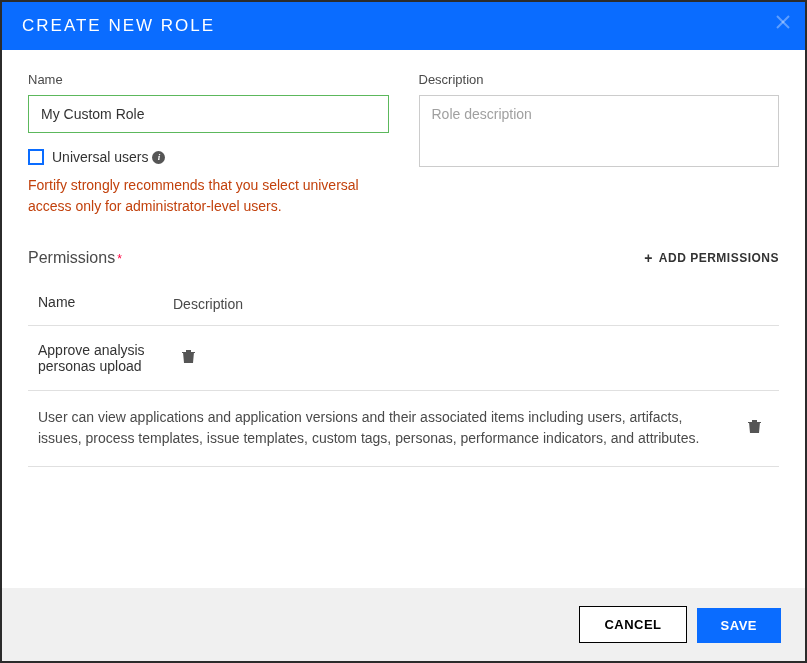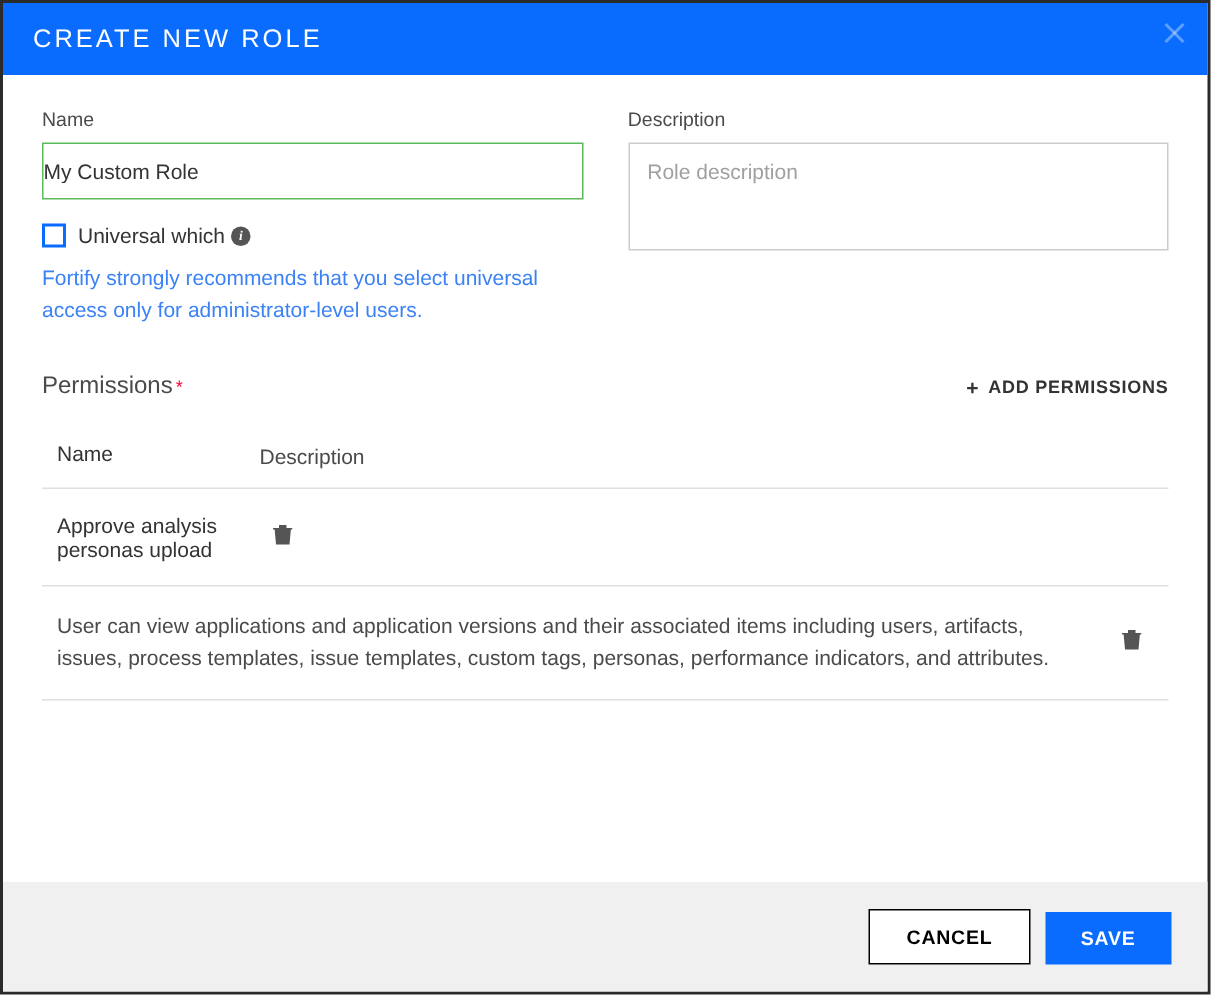--- a/index.html
+++ b/index.html
@@ -15,20 +15,21 @@
       overflow: hidden;
     }
     .modal {
       background: #fff;
       width: 803px;
       height: 659px;
       margin: 2px;
       display: flex;
       flex-direction: column;
       position: relative;
+      border-radius: 27px;
     }
     .modal-header {
       background: #0a6cff;
       color: #fff;
       padding: 14px 20px;
       font-size: 17px;
       font-weight: 300;
       letter-spacing: 2px;
       position: relative;
     }
@@ -62,21 +63,21 @@
       flex: 1;
     }
     .field-label {
       font-size: 13px;
       color: #4a4a4a;
       margin-bottom: 8px;
     }
     .text-input {
       width: 100%;
       border: 1px solid #5cb85c;
-      padding: 10px 0;
+      padding: 10px 12px;
       font-size: 14px;
       color: #333;
       outline: none;
       font-family: inherit;
     }
     .textarea {
       width: 100%;
       height: 72px;
       border: 1px solid #ccc;
       padding: 10px 12px;
@@ -118,21 +119,21 @@
       font-size: 9px;
       font-weight: bold;
       display: inline-flex;
       align-items: center;
       justify-content: center;
       font-style: italic;
       font-family: Georgia, serif;
     }
     .helper-text {
       font-size: 14px;
-      color: #3b82f6;
+      color: #c2410c;
       margin-top: 10px;
       line-height: 1.5;
       max-width: 360px;
     }
     .permissions-header {
       display: flex;
       justify-content: space-between;
       align-items: center;
       margin-top: 32px;
     }
@@ -255,21 +256,21 @@
 
   <div class="modal-body">
 
     <div class="form-row">
       <div class="form-col">
         <div class="field-label">Name</div>
         <input type="text" class="text-input" value="My Custom Role" style="">
         <div class="checkbox-row">
           <div class="checkbox"></div>
           <div class="checkbox-label">
-            <span>Universal which</span>
+            <span>Universal users</span>
             <span class="info-icon">i</span>
           </div>
         </div>
         <div class="helper-text">Fortify strongly recommends that you select universal access only for administrator-level users.</div>
       </div>
       <div class="form-col">
         <div class="field-label">Description</div>
         <textarea class="textarea" placeholder="Role description" style=""></textarea>
       </div>
     </div>

